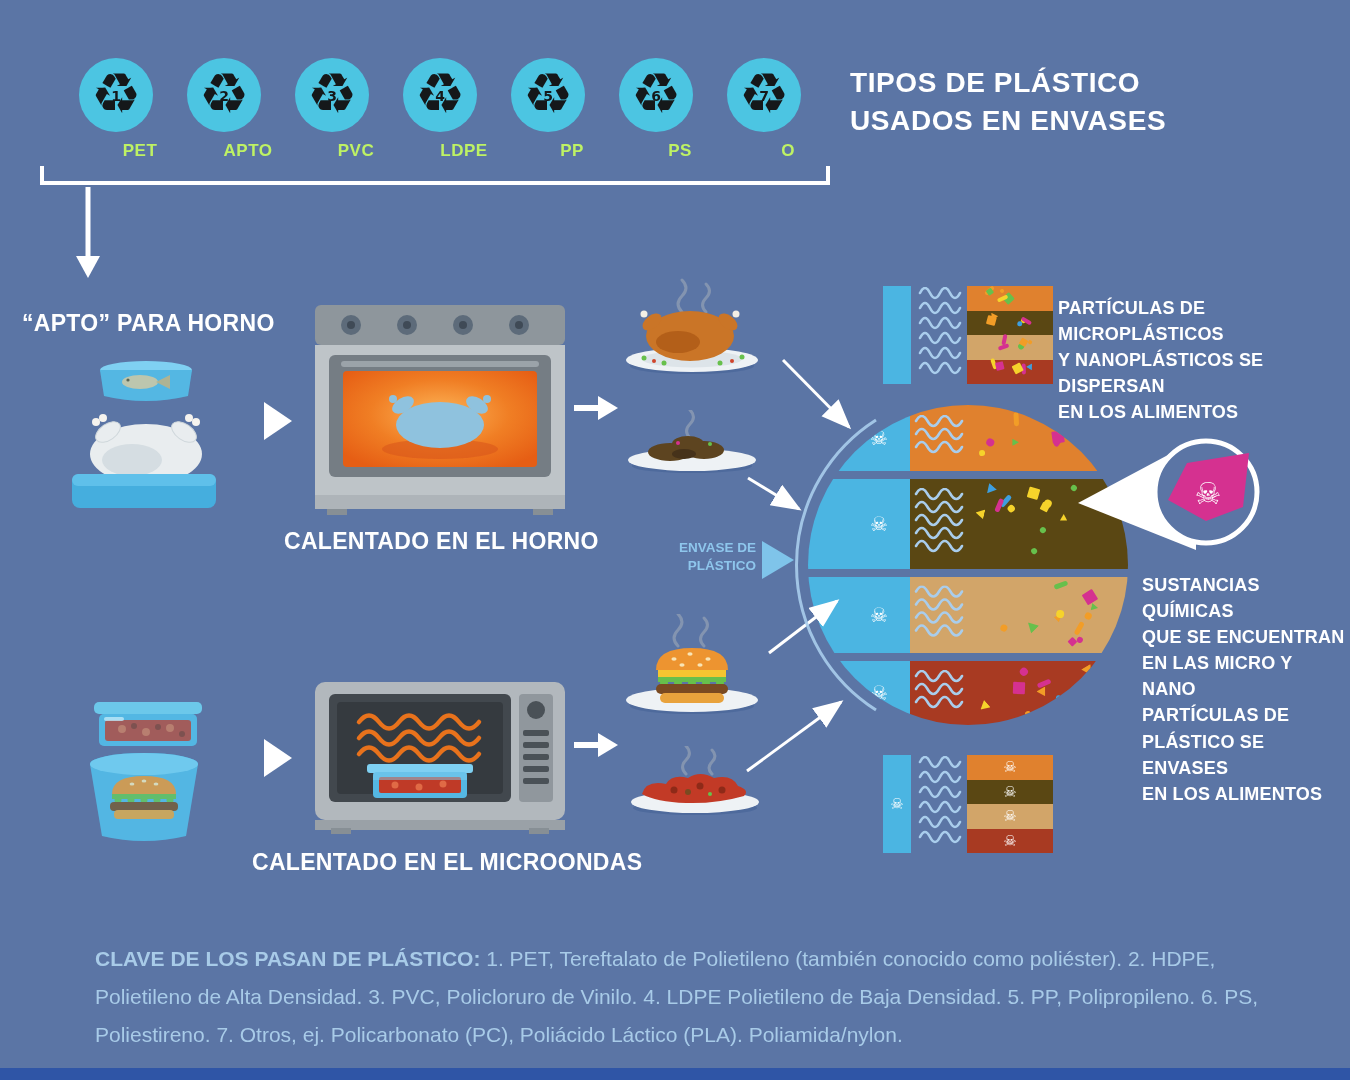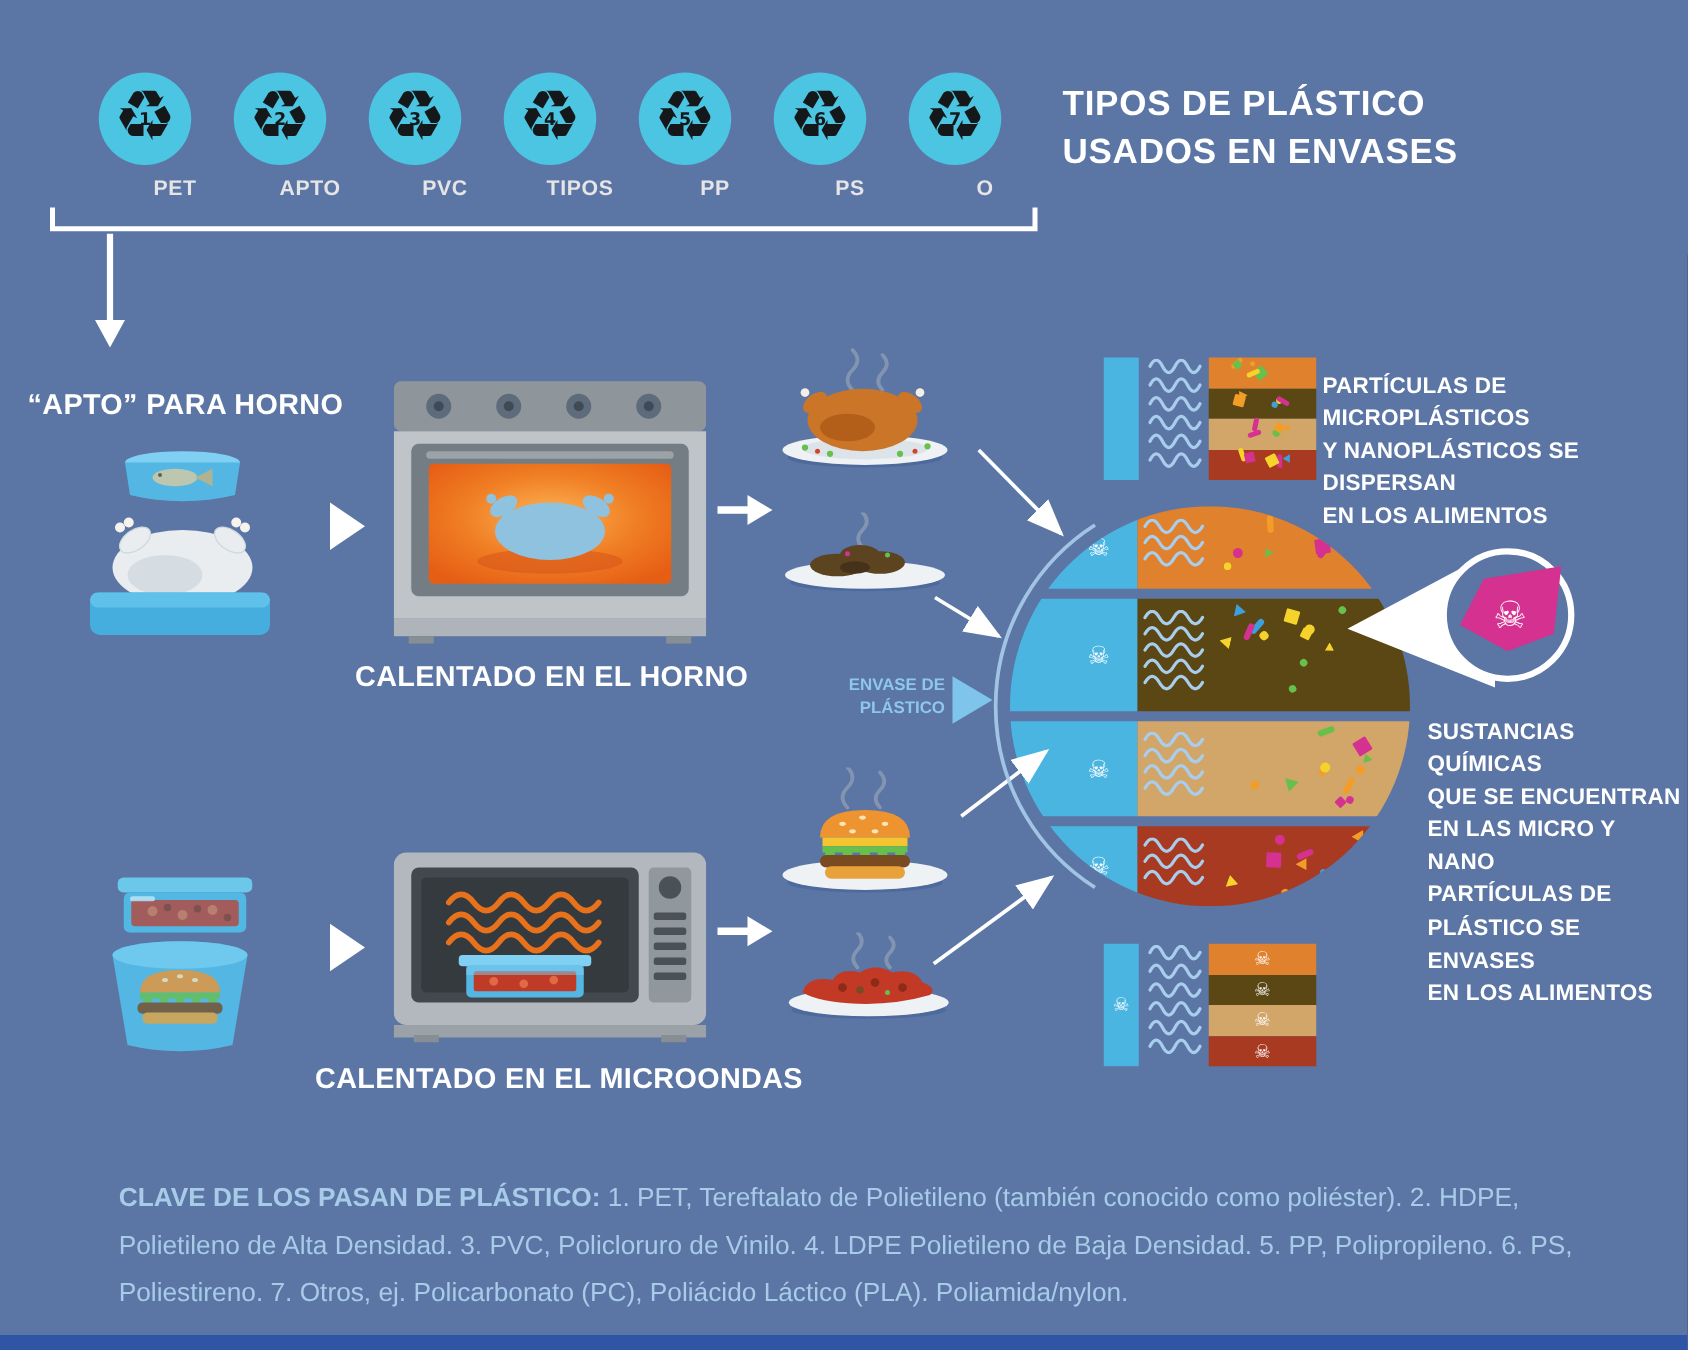--- a/index.html
+++ b/index.html
@@ -8,21 +8,21 @@
   .abs{position:absolute;}
 
   
   #symbols{position:absolute;left:62px;top:58px;display:flex;}
   .sym{width:108px;display:flex;flex-direction:column;align-items:center;}
   .sym-circle{width:74px;height:74px;border-radius:50%;background:var(--teal,#4cc5e2);
               position:relative;display:flex;align-items:center;justify-content:center;}
   .sym-glyph{font-family:"DejaVu Sans",sans-serif;font-size:56px;color:#15181a;line-height:1;margin-top:-3px;}
   .sym-num{position:absolute;left:0;right:0;top:50%;transform:translateY(-46%);
            text-align:center;font-size:14px;font-weight:700;color:#15181a;font-family:"DejaVu Sans",sans-serif;}
-  .sym-label{margin-top:9px;color:#e5e5e5;font-weight:800;font-size:17px;letter-spacing:.5px;padding-left:48px;}
+  .sym-label{margin-top:9px;color:#bef264;font-weight:800;font-size:17px;letter-spacing:.5px;padding-left:48px;}
 
   #title{position:absolute;left:850px;top:64px;font-size:28px;line-height:1.34;
          letter-spacing:.6px;color:#fff;font-weight:800;white-space:pre-line;}
 
   .sec-heading{position:absolute;color:#fff;font-weight:800;font-size:23px;letter-spacing:.3px;white-space:pre-line;line-height:1.35;}
   #heading-horno{left:22px;top:308px;}
   #heading-micro{left:64px;top:640px;}
   #caption-horno{left:284px;top:526px;}
   #caption-micro{left:252px;top:847px;}
 
@@ -94,21 +94,21 @@
         <span class="sym-glyph">♻</span>
         <span class="sym-num">3</span>
       </div>
       <div class="sym-label">PVC</div>
     </div>
     <div class="sym">
       <div class="sym-circle">
         <span class="sym-glyph">♻</span>
         <span class="sym-num">4</span>
       </div>
-      <div class="sym-label">TIPOS</div>
+      <div class="sym-label">LDPE</div>
     </div>
     <div class="sym">
       <div class="sym-circle">
         <span class="sym-glyph">♻</span>
         <span class="sym-num">5</span>
       </div>
       <div class="sym-label">PP</div>
     </div>
     <div class="sym">
       <div class="sym-circle">

